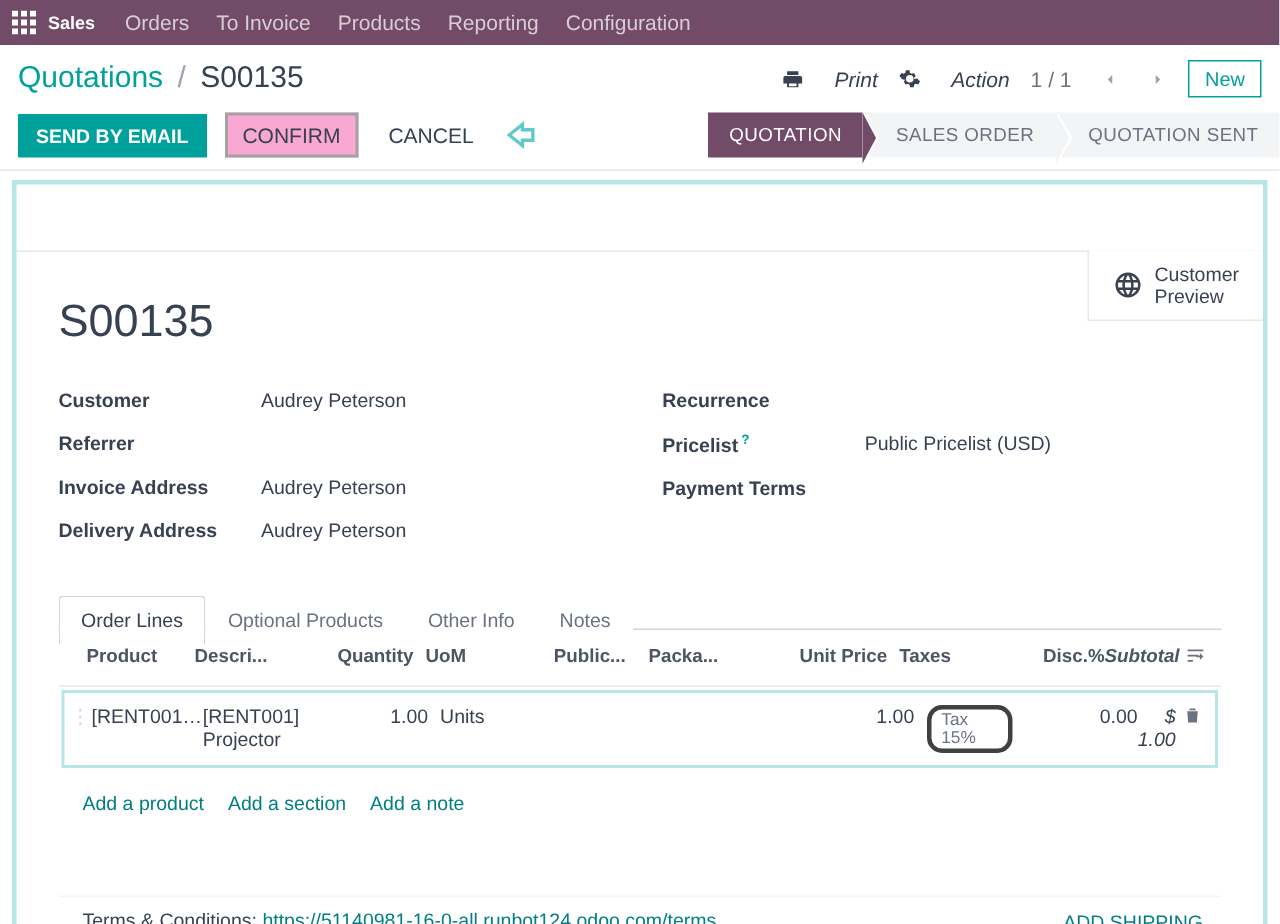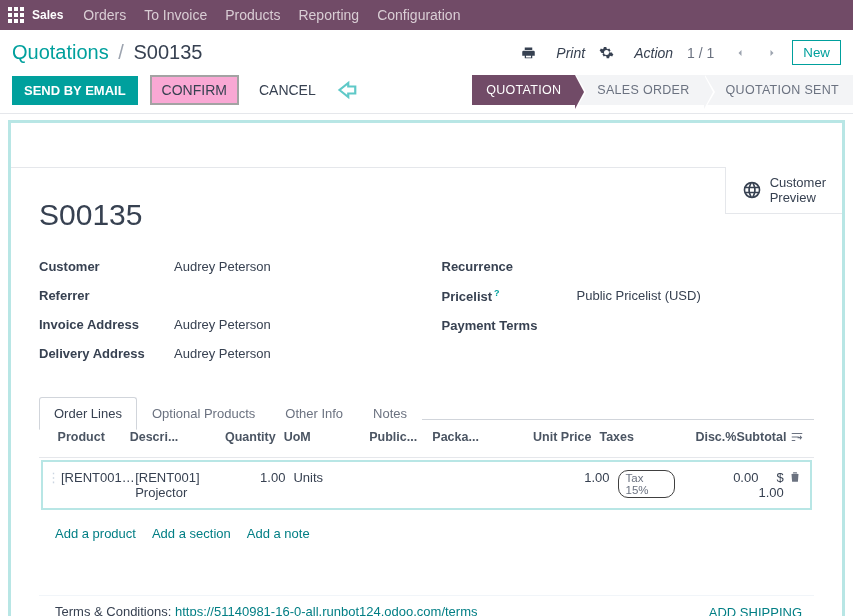--- a/index.html
+++ b/index.html
@@ -62,23 +62,23 @@
 .col-handle { width: 14px; color: #cbd5e1; }
 .col-prod { width: 80px; overflow: hidden; text-overflow: ellipsis; white-space: nowrap; }
 .col-desc { width: 100px; }
 .col-qty { width: 70px; text-align: right; padding-right: 8px; }
 .col-uom { width: 95px; }
 .col-pkgi { width: 70px; }
 .col-pkga { width: 80px; }
 .col-price { width: 70px; text-align: right; margin-left: 24px; }
 .col-taxes { width: 70px; padding-left: 8px; }
 .col-disc { width: 90px; text-align: right; }
-.col-sub { width: 70px; text-align: right; flex: 1; }
+.col-sub { width: 70px; text-align: right; flex: 1; font-style: italic; }
 .col-icon { width: 24px; text-align: center; }
-.tax-chip { display: inline-block; border: 1px solid #404040; border-radius: 10px; padding: 1px 7px; font-size: 11.5px; color: #6b7280; }
+.tax-chip { display: inline-block; border: 3px solid #404040; border-radius: 10px; padding: 1px 7px; font-size: 11.5px; color: #6b7280; }
 
 .add-links { display: flex; gap: 16px; padding: 14px 16px; font-size: 13px; }
 .add-links a { color: #017E84; text-decoration: none; cursor: pointer; }
 
 .terms { padding: 8px 16px 10px 16px; font-size: 13px; border-top: 1px solid #f1f5f9; }
 .terms a { color: #017E84; text-decoration: none; }
 
 .totals-box { float: right; width: 200px; margin: 4px 12px 0 0; font-size: 13px; }
 .add-shipping { color: #017E84; text-align: right; padding: 6px 0; border-bottom: 1px solid #e5e7eb; font-weight: 500; cursor: pointer; }
 .clearfix::after { content: ""; display: table; clear: both; }

